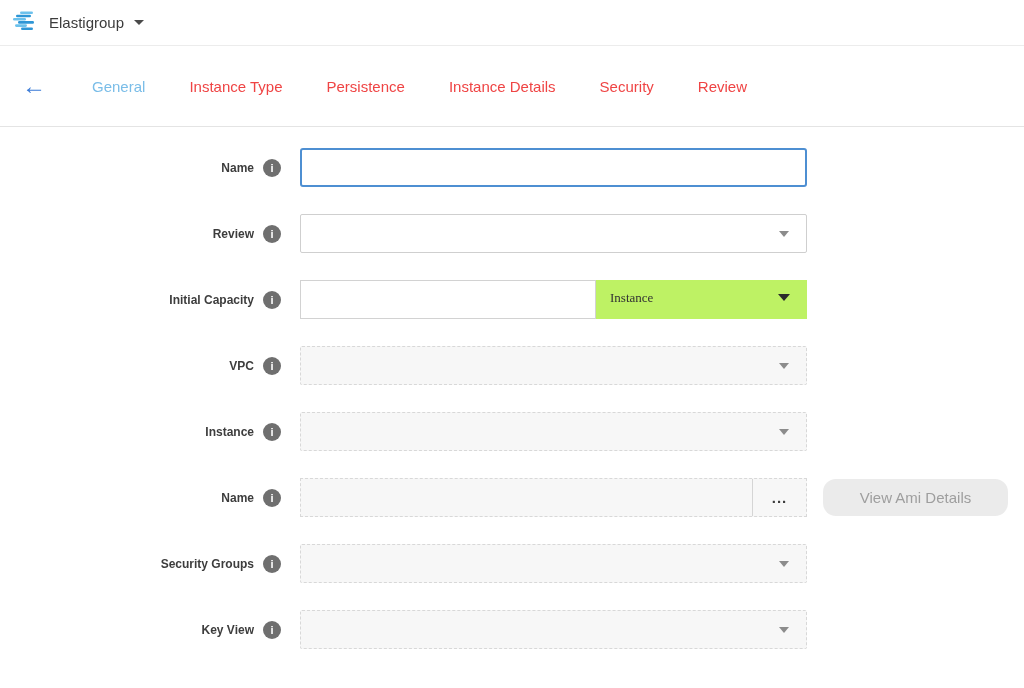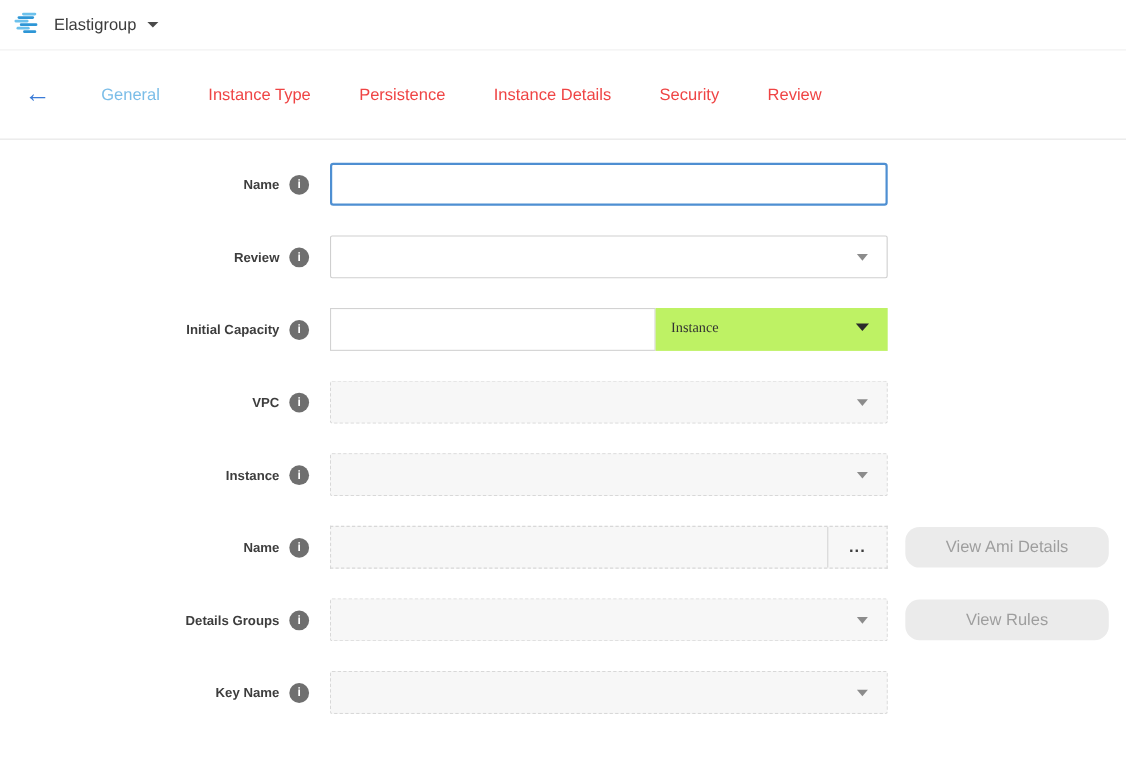--- a/index.html
+++ b/index.html
@@ -309,34 +309,33 @@
       <div class="image-wrap">
         <div class="image-value"></div>
         <div class="ellipsis-cell">...</div>
       </div>
     </div>
     <button class="side-btn">View Ami Details</button>
   </div>
 
   <div class="row">
     <div class="label-col">
-      <span class="field-label">Details Groups</span>
+      <span class="field-label">Security Groups</span>
       <span class="info-icon">i</span>
     </div>
     <div class="field-col">
       <div class="dropdown disabled">
         <span class="caret"></span>
       </div>
     </div>
-    <button class="side-btn">View Rules</button>
-  </div>
-
-  <div class="row">
-    <div class="label-col">
-      <span class="field-label">Key Name</span>
+  </div>
+
+  <div class="row">
+    <div class="label-col">
+      <span class="field-label">Key View</span>
       <span class="info-icon">i</span>
     </div>
     <div class="field-col">
       <div class="dropdown disabled">
         <span class="caret"></span>
       </div>
     </div>
   </div>
 
 </div>

